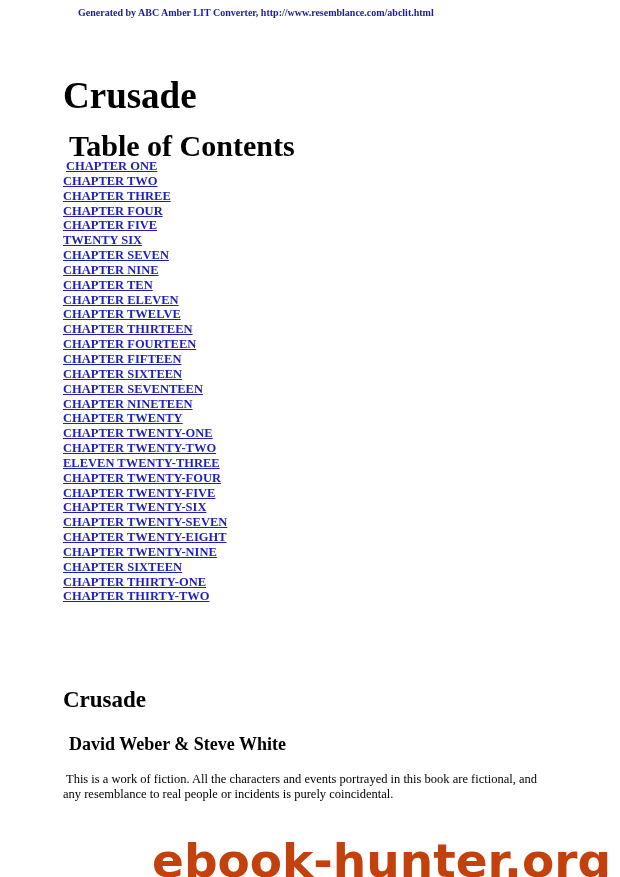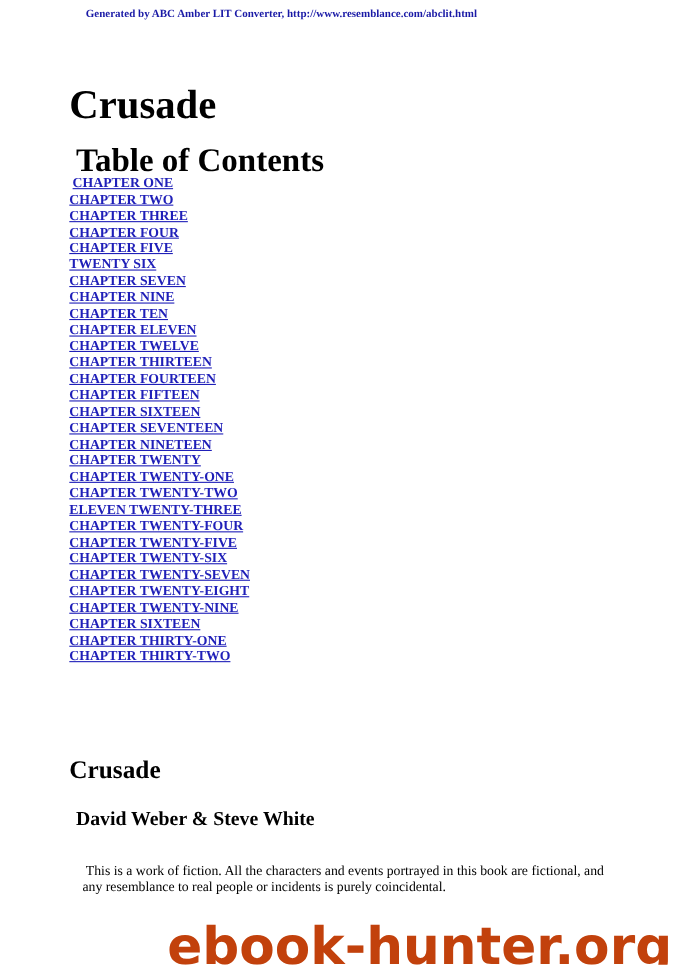--- a/index.html
+++ b/index.html
@@ -6,21 +6,21 @@
     body { width: 620px; height: 877px; position: relative; overflow: hidden; font-family: "Liberation Serif", serif; color: #000; }
     .gen { position: absolute; left: 78px; top: 7px; font-size: 10px; font-weight: bold; color: #1a1aa6; white-space: nowrap; }
     .title { position: absolute; left: 63px; top: 74px; font-size: 37px; font-weight: bold; margin: 0; line-height: 44px; }
     .toc-head { position: absolute; left: 69px; top: 131px; font-size: 30px; font-weight: bold; margin: 0; line-height: 30px; }
     .toc { position: absolute; left: 63px; top: 159px; margin: 0; padding: 0; list-style: none; }
     .toc li { height: 14.85px; line-height: 14.85px; font-size: 12.5px; font-weight: bold; }
     .toc a { color: #1f1fb8; text-decoration: underline; white-space: nowrap; }
     .toc li.first a { padding-left: 3px; }
     .sub-title { position: absolute; left: 63px; top: 686px; font-size: 23px; font-weight: bold; margin: 0; line-height: 28px; }
     .author { position: absolute; left: 69px; top: 730px; font-size: 18px; font-weight: bold; margin: 0; line-height: 28px; }
-    .disclaimer { position: absolute; left: 63px; top: 772px; width: 480px; font-size: 12.5px; line-height: 15px; margin: 12px; text-indent: 3px; }
+    .disclaimer { position: absolute; left: 63px; top: 772px; width: 480px; font-size: 12.5px; line-height: 15px; margin: 0; text-indent: 3px; }
     .watermark { position: absolute; left: 152px; top: 818px; font-family: "DejaVu Sans", sans-serif; font-weight: bold; font-size: 47px; line-height: 56px; color: #c2410c; white-space: nowrap; letter-spacing: 0px; margin-top: 15px; }
   </style>
 </head>
 <body>
 
 <div class="gen">Generated by ABC Amber LIT Converter, http://www.resemblance.com/abclit.html</div>
 
 <h1 class="title">Crusade</h1>
 
 <h2 class="toc-head">Table of Contents</h2>

